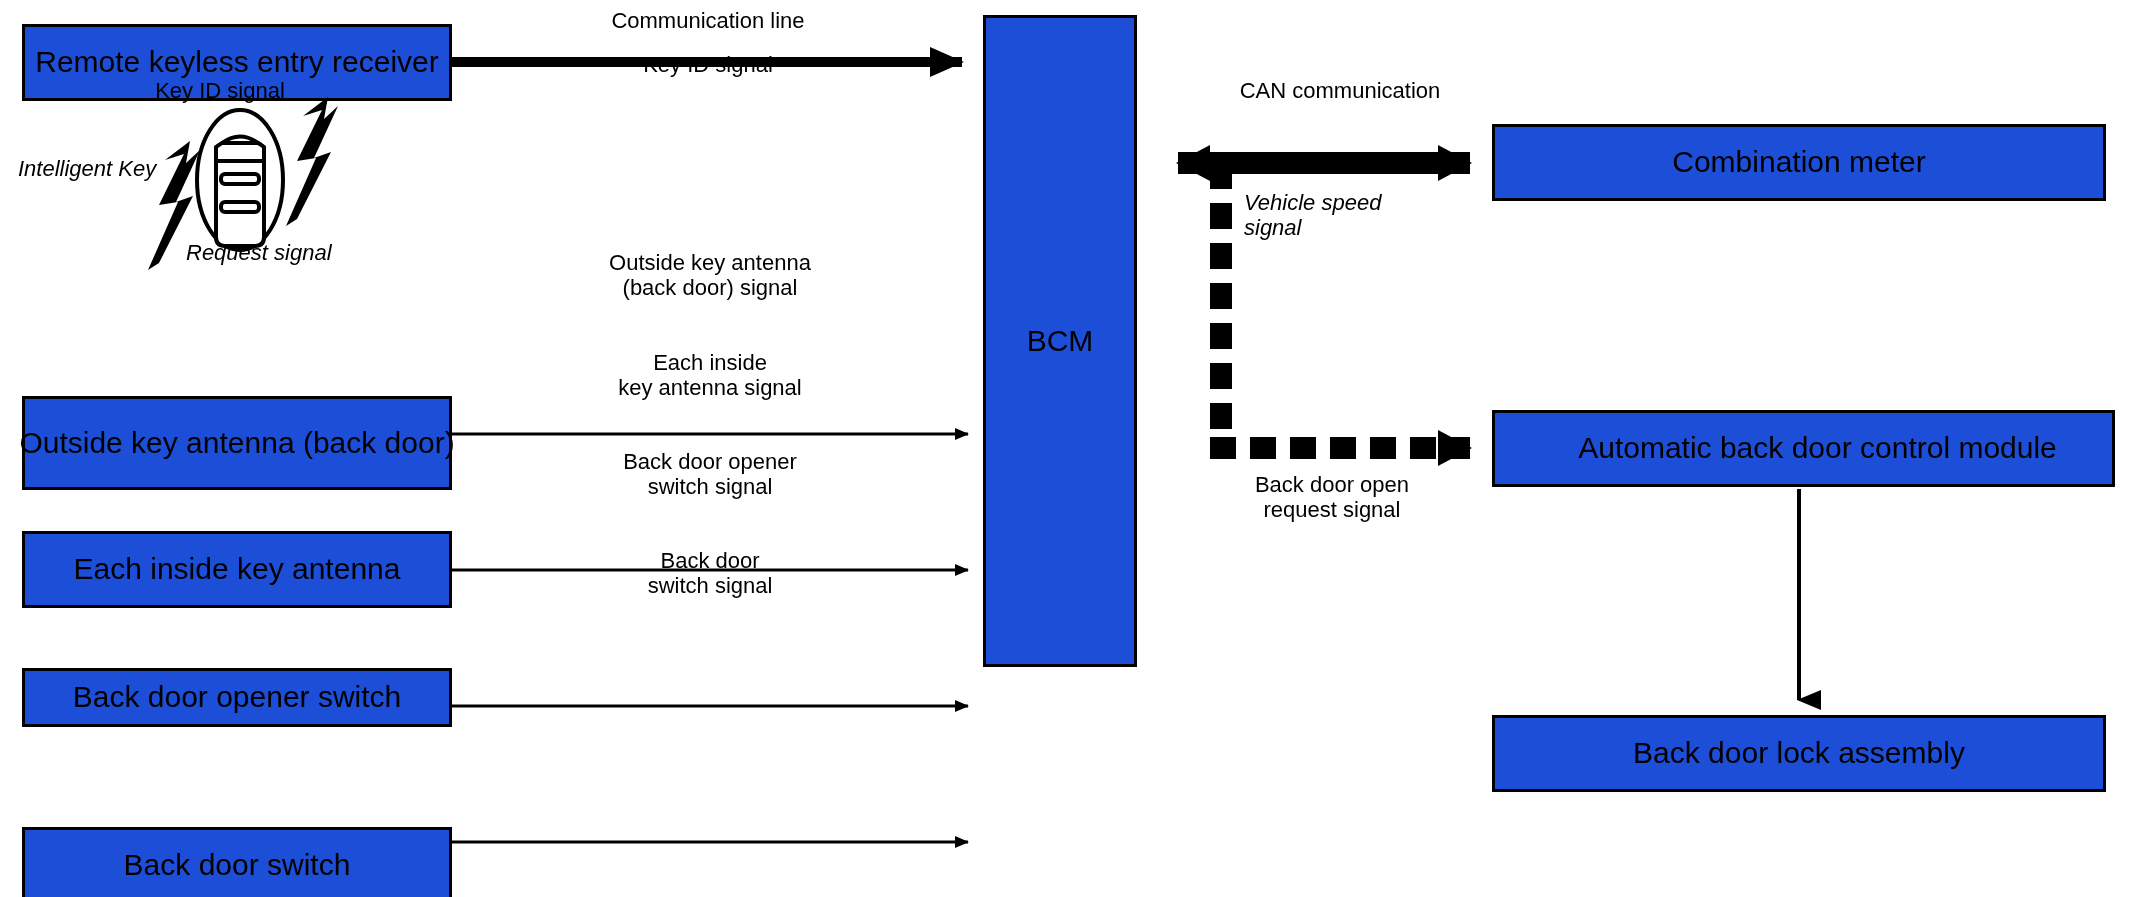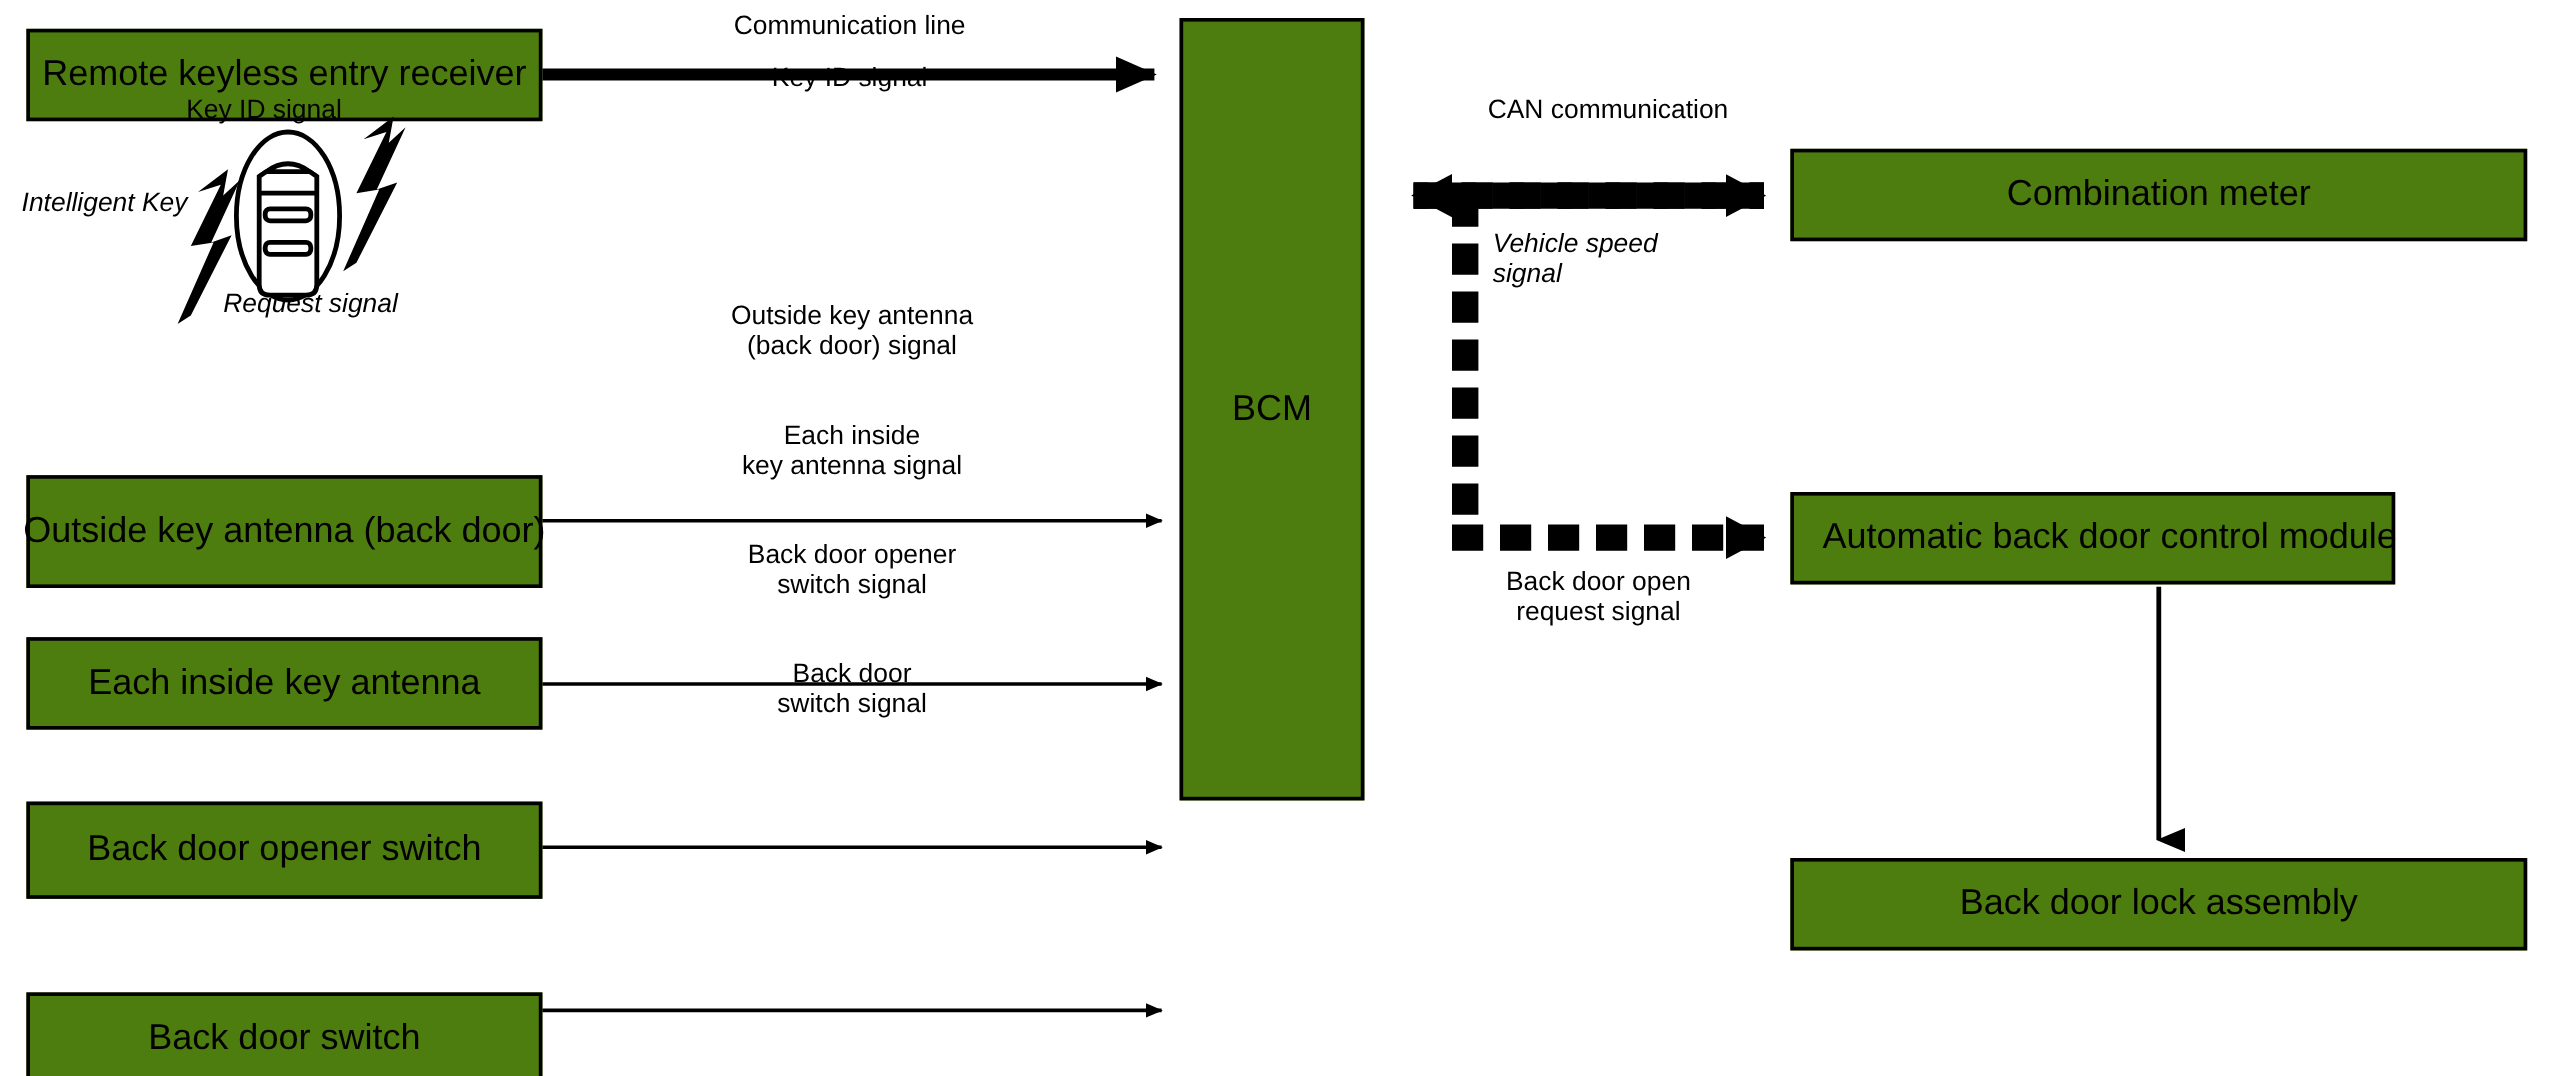--- a/index.html
+++ b/index.html
@@ -13,21 +13,21 @@
     height: 897px;
     background: #ffffff;
     font-family: "Liberation Sans", sans-serif;
     color: #000000;
     overflow: hidden;
   }
   .box {
     position: absolute;
     box-sizing: border-box;
     border: 3px solid #000000;
-    background: #4d7c0f;
+    background: #1d4ed8;
     display: flex;
     align-items: center;
     justify-content: center;
     font-size: 30px;
     line-height: 1.15;
     text-align: center;
     white-space: nowrap;
   }
   .label {
     position: absolute;
@@ -57,37 +57,37 @@
   </div>
 
   <div class="box" style="left:22px; top:396px; width:430px; height:94px;">
     <span>Outside key antenna (back door)</span>
   </div>
 
   <div class="box" style="left:22px; top:531px; width:430px; height:77px;">
     <span>Each inside key antenna</span>
   </div>
 
-  <div class="box" style="left:22px; top:668px; width:430px; height:81px;">
+  <div class="box" style="left:22px; top:668px; width:430px; height:59px;">
     <span>Back door opener switch</span>
   </div>
 
   <div class="box" style="left:22px; top:803px; width:430px; height:77px;margin-top:24px;">
     <span>Back door switch</span>
   </div>
 
   <div class="box" style="left:983px; top:15px; width:154px; height:652px;">
     <span>BCM</span>
   </div>
 
   <div class="box" style="left:1492px; top:124px; width:614px; height:77px;">
     <span>Combination meter</span>
   </div>
 
-  <div class="box" style="left:1492px; top:410px; width:504px; height:77px;padding-left:28px;">
+  <div class="box" style="left:1492px; top:410px; width:623px; height:77px;padding-left:28px;">
     <span>Automatic back door control module</span>
   </div>
 
   <div class="box" style="left:1492px; top:715px; width:614px; height:77px;">
     <span>Back door lock assembly</span>
   </div>
 
   <svg class="overlay" viewBox="0 0 2130 897" xmlns="http://www.w3.org/2000/svg">
     <defs>
       <marker id="arrowThin" markerWidth="14" markerHeight="14" refX="13" refY="7" orient="auto" markerUnits="userSpaceOnUse">

